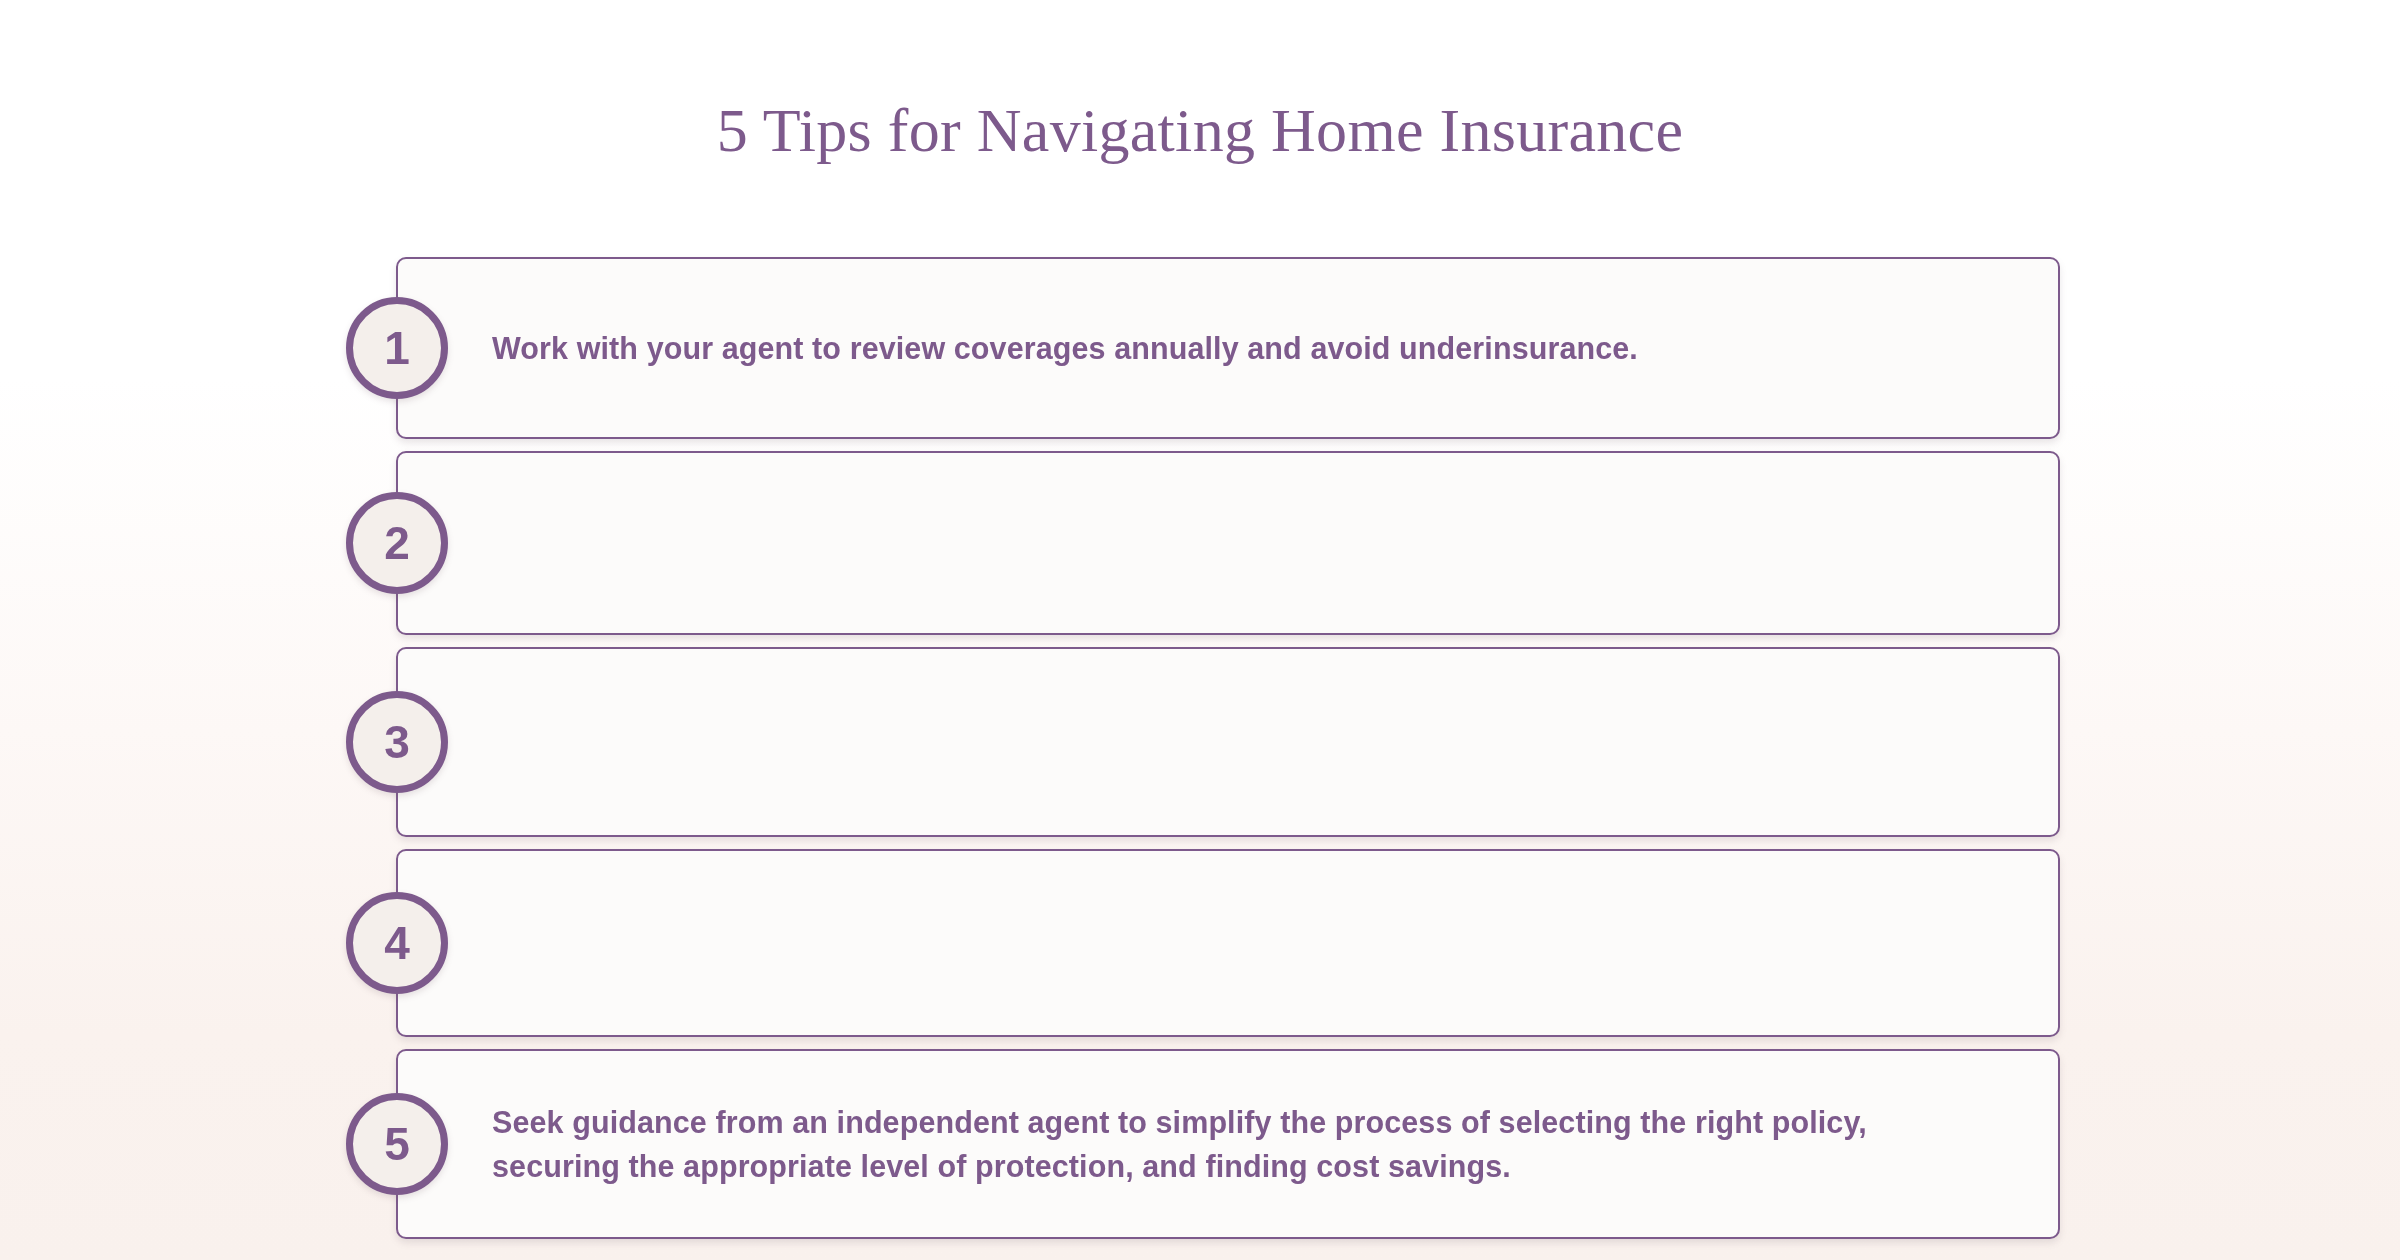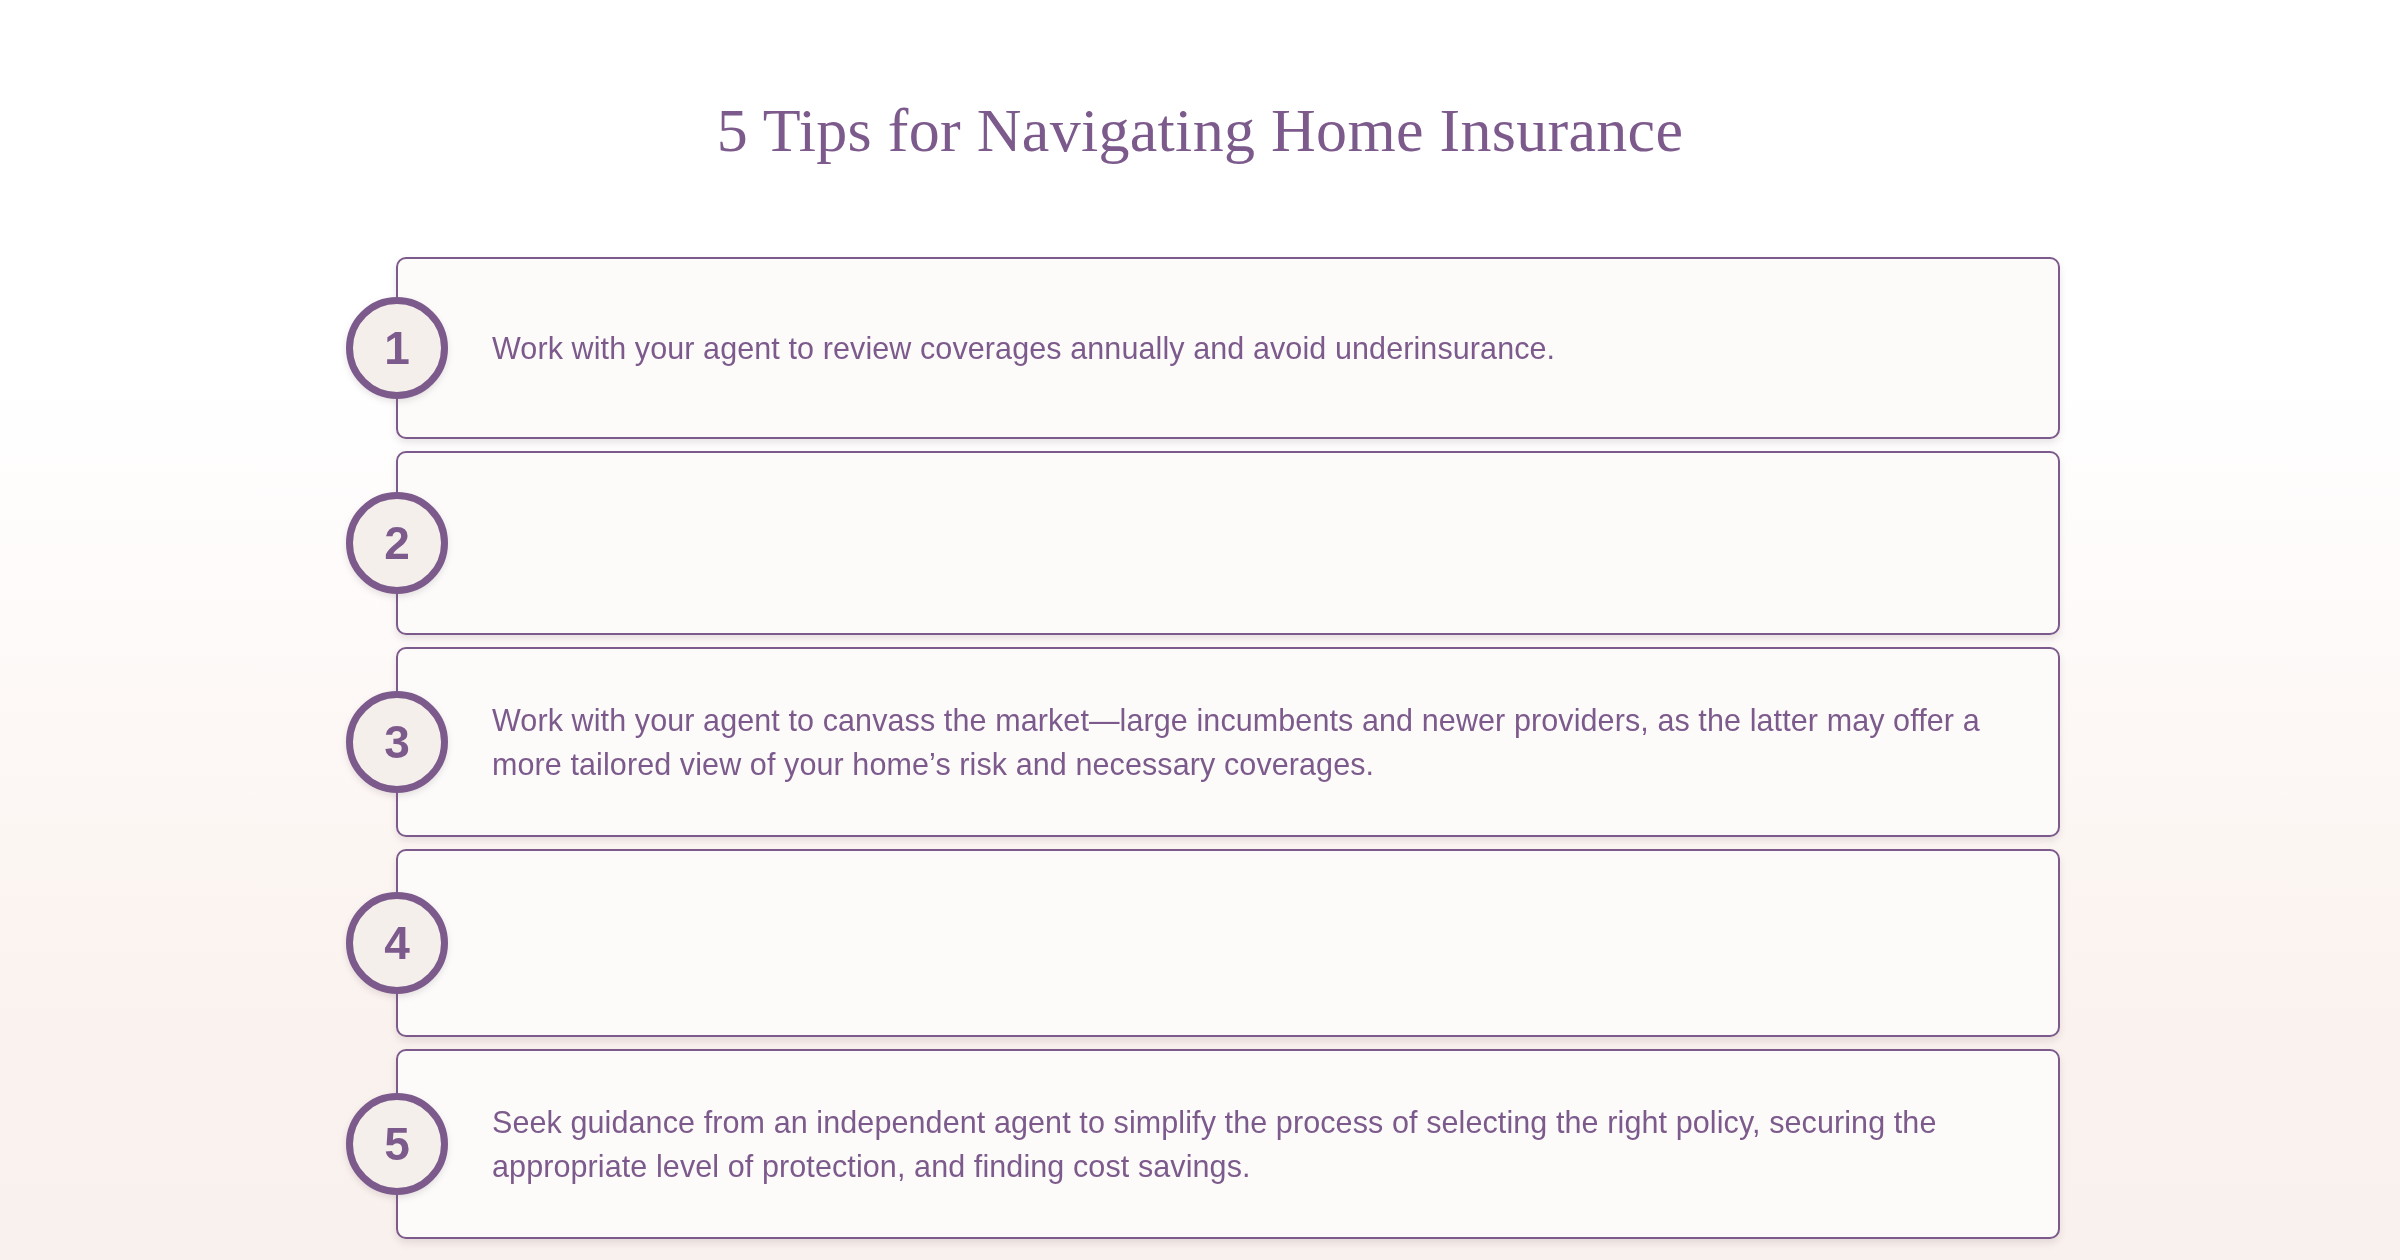--- a/index.html
+++ b/index.html
@@ -91,21 +91,21 @@
     line-height: 1;
     z-index: 3;
   }
 
   .tip-text {
     margin-left: 94px;
     margin-right: 70px;
     font-size: 30.5px;
     line-height: 44px;
     color: #7d5a8c;
-    font-weight: 400;
+    font-weight: 700;
     letter-spacing: 0.1px;
   }
 </style>
 </head>
 <body>
 
 <div class="page">
 
   <h1 class="title">5 Tips for Navigating Home Insurance</h1>
 
@@ -115,21 +115,20 @@
       <div class="badge">1</div>
       <div class="tip-text">Work with your agent to review coverages annually and avoid underinsurance.</div>
     </div>
 
     <div class="tip-row h2">
       <div class="badge">2</div>
     </div>
 
     <div class="tip-row h3">
       <div class="badge">3</div>
-      <div class="tip-text">Work with your agent to canvass the market—large incumbents and newer providers, as the latter may offer a more tailored view of your home’s risk and necessary coverages.</div>
     </div>
 
     <div class="tip-row h4">
       <div class="badge">4</div>
     </div>
 
     <div class="tip-row h5">
       <div class="badge">5</div>
       <div class="tip-text">Seek guidance from an independent agent to simplify the process of selecting the right policy, securing the appropriate level of protection, and finding cost savings.</div>
     </div>

